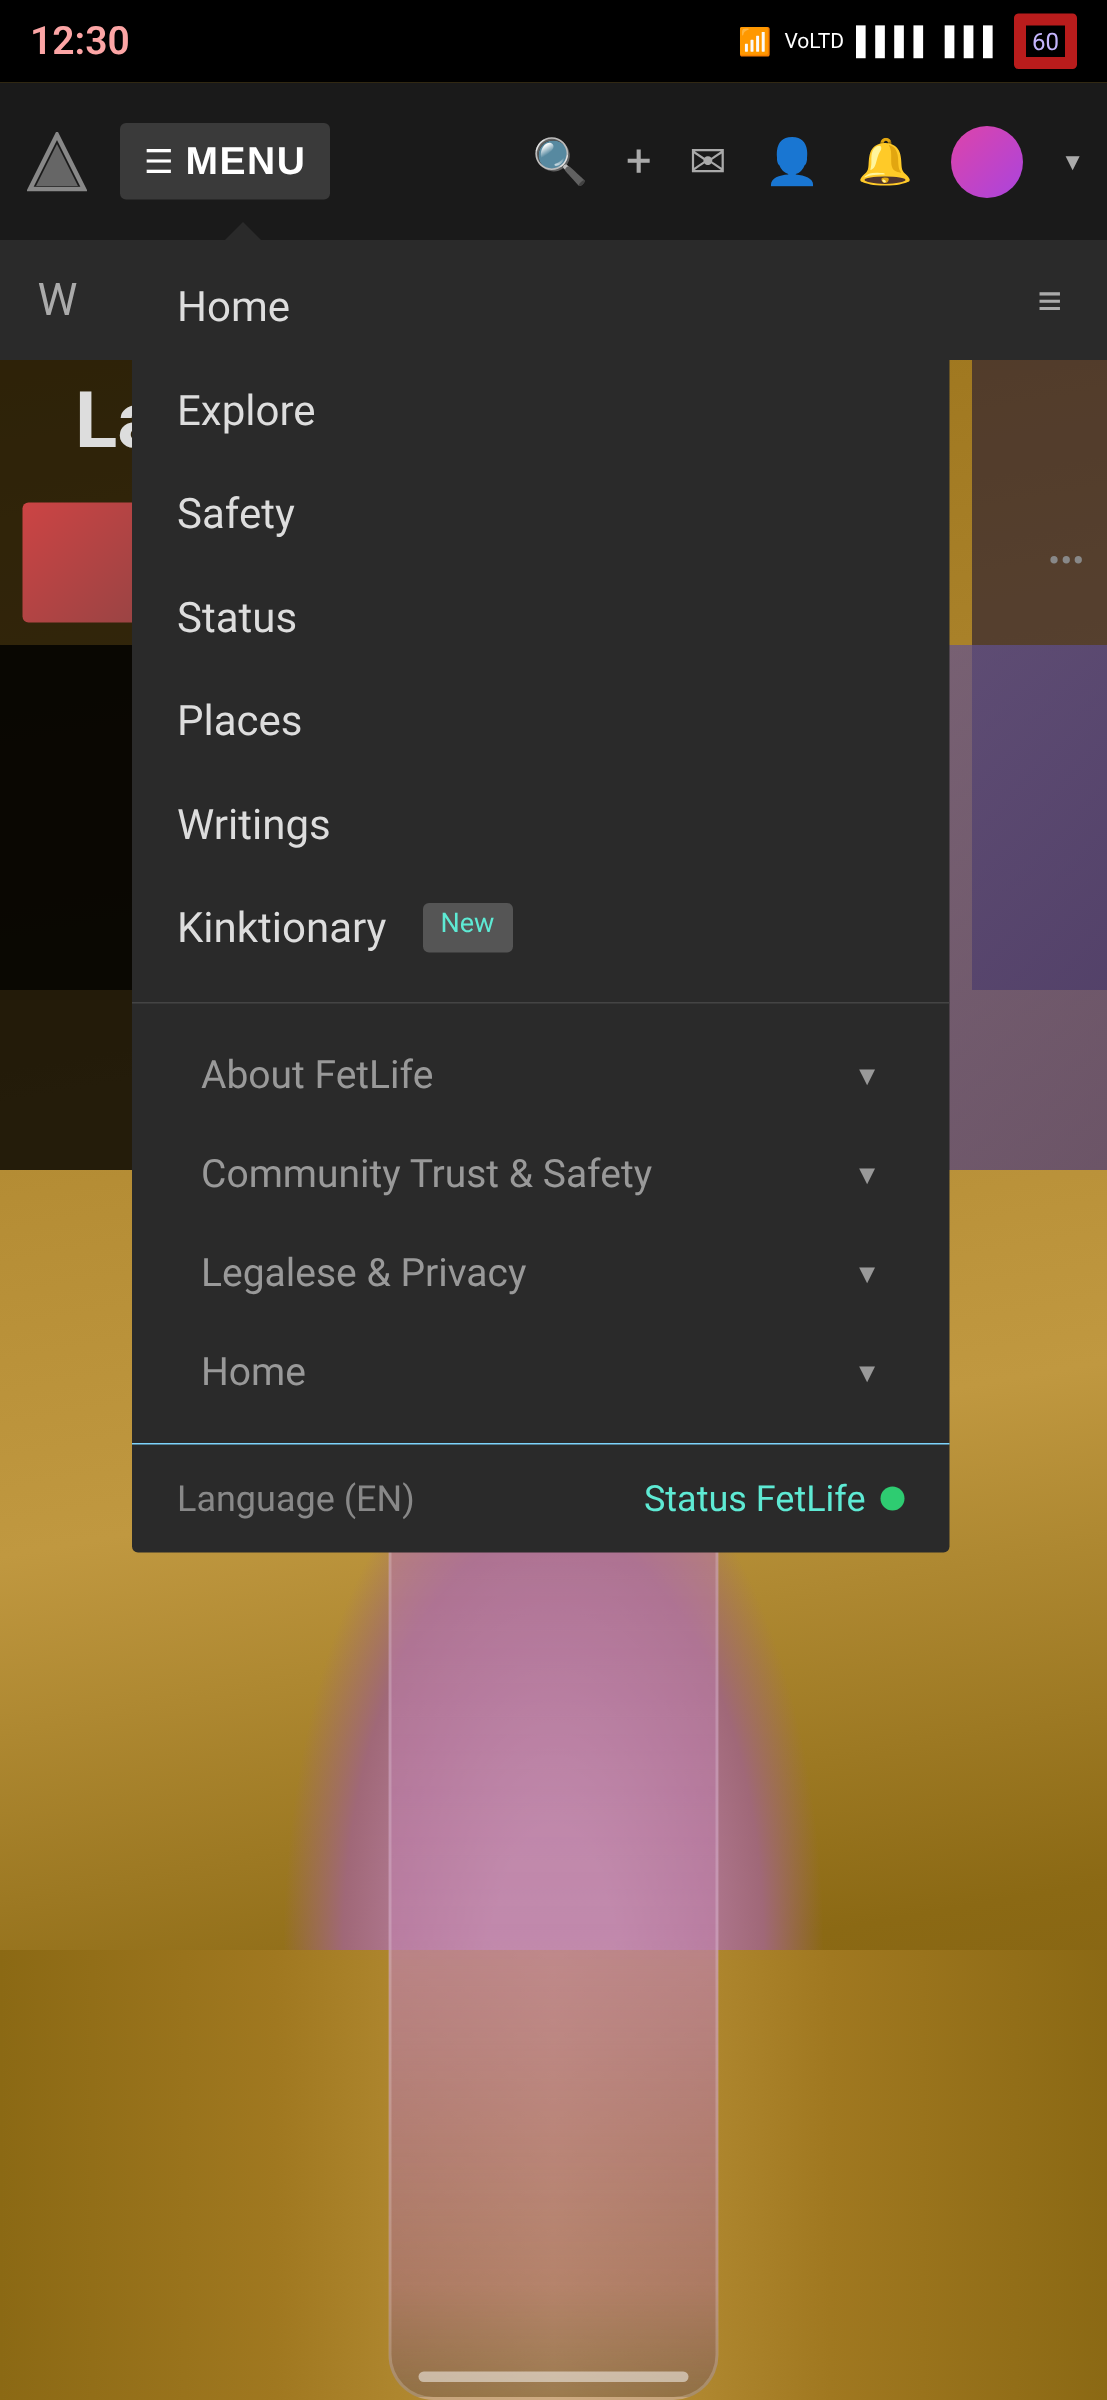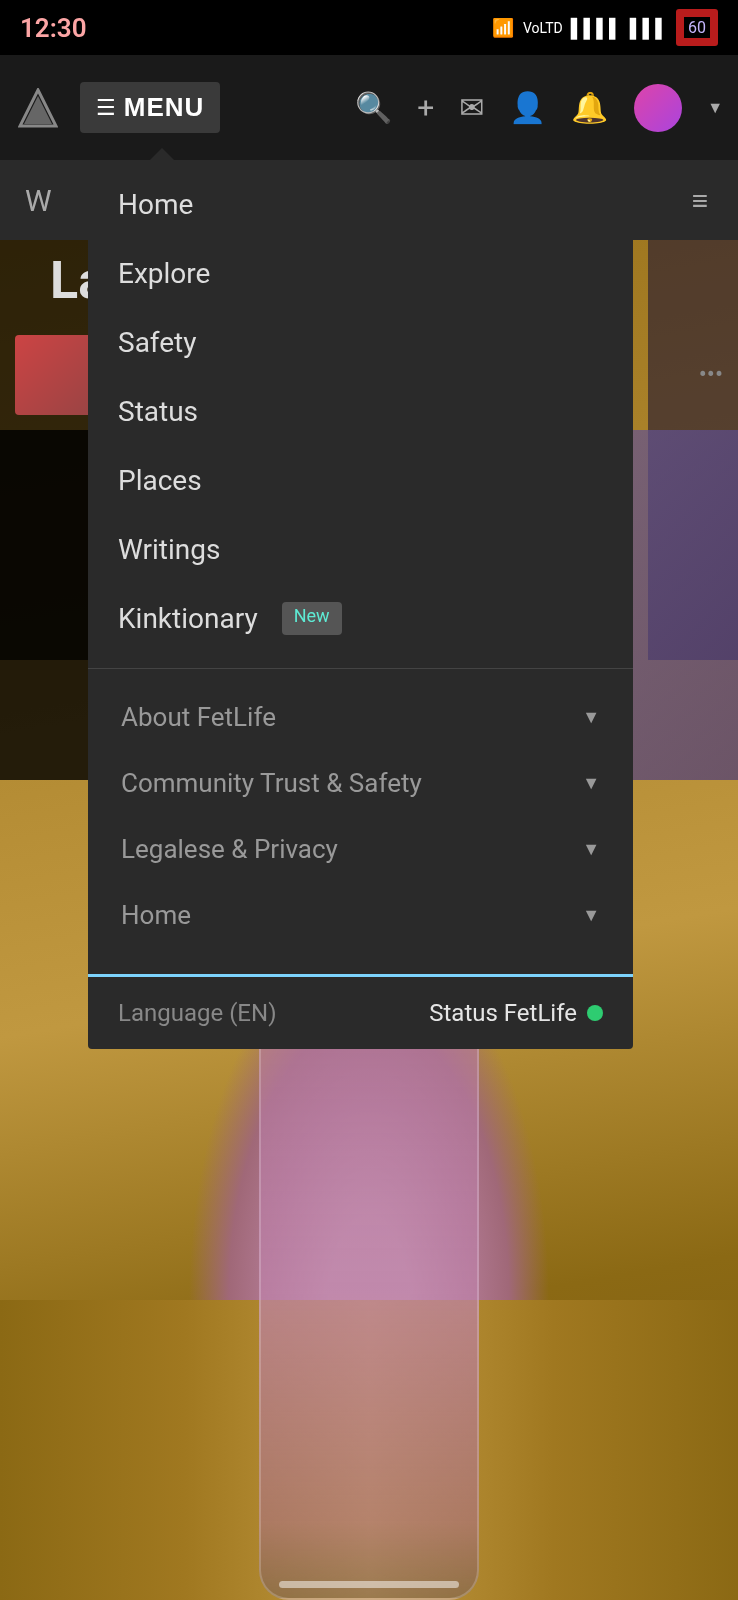--- a/index.html
+++ b/index.html
@@ -208,21 +208,21 @@
       margin-left: 12px;
     }
 
     .menu-divider {
       height: 1px;
       background: #444;
       margin: 5px 0;
     }
 
     .menu-section-secondary {
-      padding: 10px 3px;
+      padding: 10px 16px;
       text-align: right;
     }
 
     .menu-item-secondary {
       display: flex;
       align-items: center;
       justify-content: space-between;
       padding: 18px 30px;
       cursor: pointer;
       color: #999;
@@ -232,34 +232,34 @@
     .chevron-down {
       color: #999;
       font-size: 18px;
     }
 
     .menu-footer {
       display: flex;
       align-items: center;
       justify-content: space-between;
       padding: 22px 30px;
-      border-top: 3px solid #7dd3fc;
-      margin-top: 16px;
+      border-top: 1px solid #7dd3fc;
+      margin-top: 4px;
     }
 
     .footer-language {
       color: #888;
       font-size: 24px;
     }
 
     .footer-status {
       display: flex;
       align-items: center;
       gap: 10px;
-      color: #e5e5e5;
+      color: #5eead4;
       font-size: 24px;
     }
 
     .status-dot {
       width: 16px;
       height: 16px;
       border-radius: 50%;
       background: #2ecc71;
       display: inline-block;
     }

